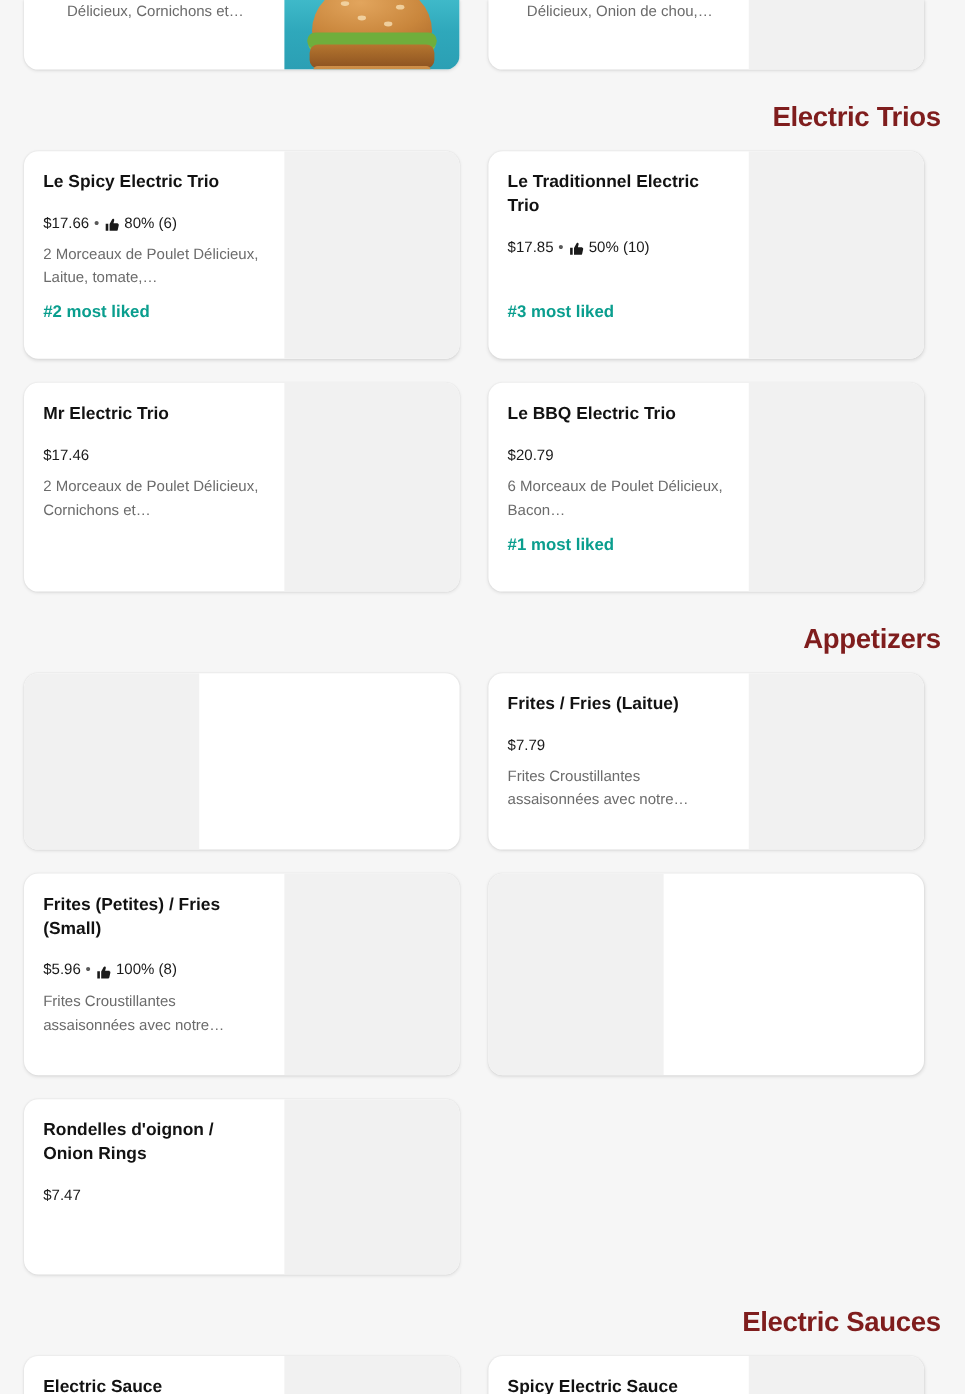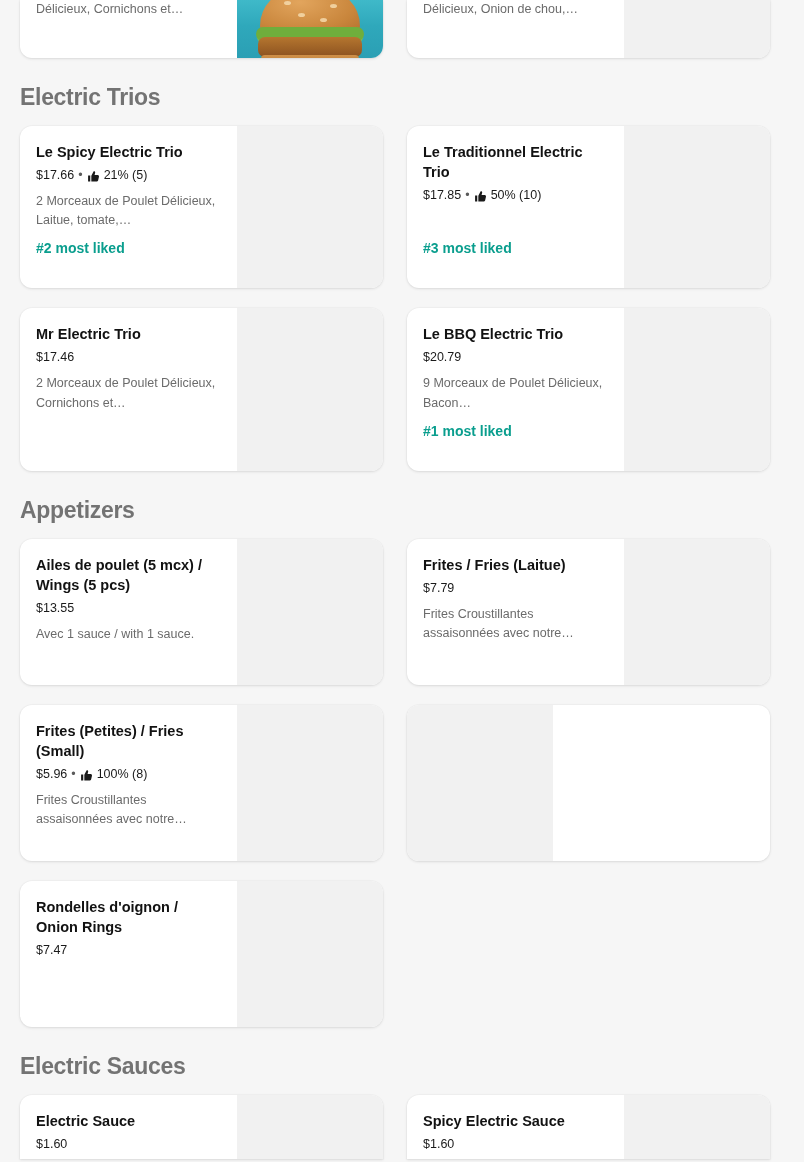--- a/index.html
+++ b/index.html
@@ -20,24 +20,25 @@
   .page {
     width: 804px;
     padding: 0 20px 0 20px;
     position: relative;
   }
 
   
   .section-title {
     font-size: 23px;
     font-weight: bold;
-    color: #737373;
+    color: #7f1d1d;
     letter-spacing: -0.3px;
     margin: 26px 0 14px 0;
     line-height: 1.2;
+    text-align: right;
   }
 
   
   .grid {
     display: flex;
     flex-wrap: wrap;
     gap: 20px 24px;
   }
   .card {
     width: 363px;
@@ -64,20 +65,21 @@
     margin: 0 0 6px 0;
   }
   .meta-row {
     font-size: 12.5px;
     color: #1a1a1a;
     display: flex;
     align-items: center;
     gap: 4px;
     margin-bottom: 10px;
     flex-wrap: wrap;
+    margin-top: 11px;
   }
   .price { font-size: 12.5px; color: #1a1a1a; }
   .dot { color: #5a5a5a; font-size: 12.5px; }
   .thumbup {
     display: inline-block;
     width: 13px;
     height: 13px;
     position: relative;
     top: 2px;
   }
@@ -156,21 +158,21 @@
     border-radius: 6px 6px 22px 22px;
   }
 
   
   .clipped-row .card {
     min-height: 0;
     height: 58px;
     border-radius: 0 0 12px 12px;
     align-items: flex-start;
   }
-  .clipped-row .card-body { padding: 0 14px 14px 16px; }
+  .clipped-row .card-body { padding: 0 14px 14px 16px; text-align: center; }
   .clipped-row .desc { max-height: 20px; -webkit-line-clamp: 1; }
   .clipped-row .card-thumb { align-self: stretch; }
 
   
   .bottom-row .card {
     min-height: 0;
     height: 64px;
     border-radius: 12px 12px 0 0;
     overflow: hidden;
   }
@@ -216,21 +218,21 @@
           <div class="card-body">
             <div class="card-name">Le Spicy Electric Trio</div>
             <div class="meta-row">
               <span class="price">$17.66</span>
               <span class="dot">•</span>
               <span class="thumbup">
                 <svg width="13" height="13" viewBox="0 0 24 24" fill="#1a1a1a">
                   <path d="M2 10h4v11H2zM21.6 9.2H14l1.1-4.4c.3-1.2-.6-2.3-1.8-2.3-.6 0-1.2.3-1.5.9L8 10.4V21h10.6c.9 0 1.7-.6 1.9-1.5l1.6-7.1c.3-1.4-.7-2.7-2.1-2.7z"></path>
                 </svg>
               </span>
-              <span class="rating">21% (5)</span>
+              <span class="rating">80% (6)</span>
             </div>
             <div class="desc">2 Morceaux de Poulet Délicieux, Laitue, tomate,…</div>
             <div class="badge">#2 most liked</div>
           </div>
           <div class="card-thumb"></div>
         </div>
         <div class="card">
           <div class="card-body">
             <div class="card-name">Le Traditionnel Electric Trio</div>
             <div class="meta-row">
@@ -256,36 +258,29 @@
             <div class="desc">2 Morceaux de Poulet Délicieux, Cornichons et…</div>
           </div>
           <div class="card-thumb"></div>
         </div>
         <div class="card">
           <div class="card-body">
             <div class="card-name">Le BBQ Electric Trio</div>
             <div class="meta-row">
               <span class="price">$20.79</span>
             </div>
-            <div class="desc">9 Morceaux de Poulet Délicieux, Bacon…</div>
+            <div class="desc">6 Morceaux de Poulet Délicieux, Bacon…</div>
             <div class="badge">#1 most liked</div>
           </div>
           <div class="card-thumb"></div>
         </div>
       </div>
       <div class="section-title">Appetizers</div>
       <div class="grid">
         <div class="card">
-          <div class="card-body">
-            <div class="card-name">Ailes de poulet (5 mcx) / Wings (5 pcs)</div>
-            <div class="meta-row">
-              <span class="price">$13.55</span>
-            </div>
-            <div class="desc">Avec 1 sauce / with 1 sauce.</div>
-          </div>
           <div class="card-thumb"></div>
         </div>
         <div class="card">
           <div class="card-body">
             <div class="card-name">Frites / Fries (Laitue)</div>
             <div class="meta-row">
               <span class="price">$7.79</span>
             </div>
             <div class="desc">Frites Croustillantes assaisonnées avec notre…</div>
           </div>

